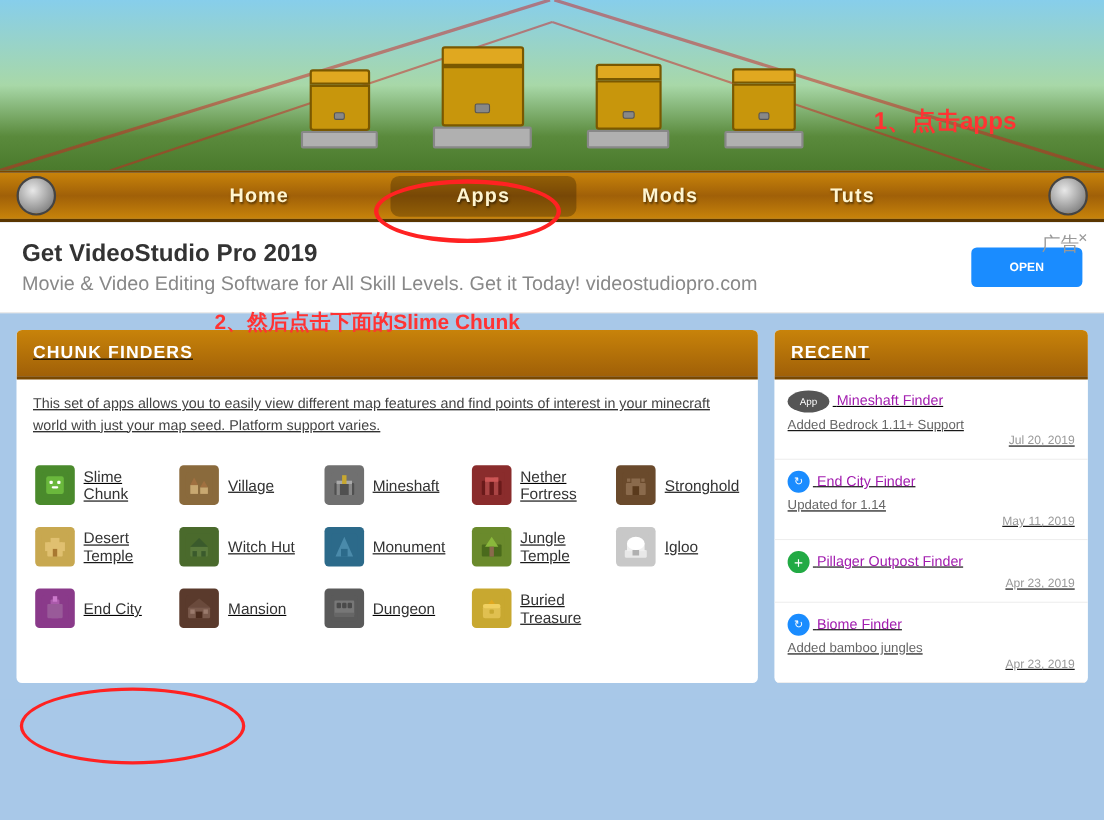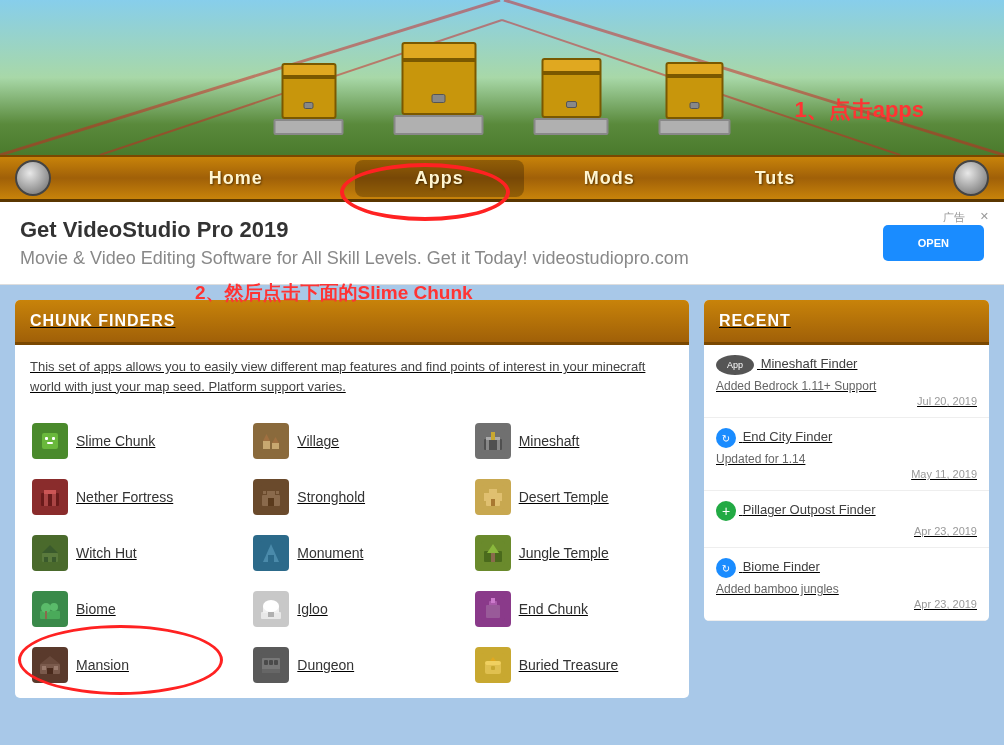--- a/index.html
+++ b/index.html
@@ -114,21 +114,21 @@
     .panel-description {
       padding: 12px 15px;
       font-size: 13px;
       color: #444;
       line-height: 1.5;
     }
 
     
     .finder-grid {
       display: grid;
-      grid-template-columns: repeat(3, 1fr);
+      grid-template-columns: repeat(5, 1fr);
       gap: 0;
       padding: 5px;
     }
     .finder-item {
       display: flex;
       align-items: center;
       gap: 8px;
       padding: 10px 12px;
       cursor: pointer;
       border-radius: 3px;
@@ -178,21 +178,21 @@
     .recent-item {
       padding: 10px 12px;
       border-bottom: 1px solid #eee;
     }
     .recent-item-header {
       font-size: 13px;
       color: #555;
       margin-bottom: 4px;
     }
     .recent-link {
-      color: #404040;
+      color: #a21caf;
       text-decoration: none;
       cursor: pointer;
     }
     .recent-meta {
       font-size: 12px;
       color: #666;
     }
     .recent-date {
       font-size: 11px;
       color: #999;
@@ -263,21 +263,21 @@
     <div class="nav-item active" style="background:rgba(0,0,0,0.25);border-radius:8px;">Apps</div>
     <div class="nav-item">Mods</div>
     <div class="nav-item">Tuts</div>
   </div>
   <div style="position:absolute;right:15px;width:36px;height:36px;border-radius:50%;background:radial-gradient(circle at 40% 35%,#e8e8e8,#666);border:2px solid #444;"></div>
 </div>
 
 <div style="position:absolute;top:163px;left:340px;width:170px;height:58px;border:4px solid #ff2222;border-radius:50%;pointer-events:none;z-index:10;"></div>
 
 <div class="ad-banner">
-  <div style="position:absolute;top:8px;right:39px;font-size:11px;color:#999;">广告</div>
+  <div style="position:absolute;top:8px;right:23px;font-size:17px;color:#999;">广告</div>
   <div style="position:absolute;top:8px;right:15px;font-size:11px;color:#999;cursor:pointer;">✕</div>
   <div class="ad-content">
     <h2>Get VideoStudio Pro 2019</h2>
     <p>Movie &amp; Video Editing Software for All Skill Levels. Get it Today! videostudiopro.com</p>
   </div>
   <button class="ad-open-btn">OPEN</button>
 </div>
 
 <div class="main-content" style="position:relative;text-decoration:underline;">
 
@@ -396,53 +396,41 @@
               <rect width="24" height="24" fill="#6a8a2c" rx="3"></rect>
               <rect x="3" y="10" width="18" height="11" fill="#4a6a1c" rx="1"></rect>
               <polygon points="12,3 18,12 6,12" fill="#8ab83c"></polygon>
               <rect x="10" y="12" width="4" height="9" fill="#8a6a4c"></rect>
             </svg>
         </div>
         <span class="finder-label">Jungle Temple</span>
       </div>
 
       <div class="finder-item">
-        <div class="finder-icon icon-biome">
-          <svg width="24" height="24" viewBox="0 0 24 24">
-              <rect width="24" height="24" fill="#3a8a4a" rx="3"></rect>
-              <rect x="2" y="14" width="20" height="8" fill="#4aaa5a" rx="1"></rect>
-              <circle cx="8" cy="11" r="5" fill="#5abb6a"></circle>
-              <circle cx="16" cy="10" r="4" fill="#5abb6a"></circle>
-              <rect x="7" y="14" width="2" height="8" fill="#8a6a4c"></rect>
-            </svg>
-        </div>
-        <span class="finder-label">Biome</span>
-      </div>
-      <div class="finder-item">
         <div class="finder-icon icon-igloo">
           <svg width="24" height="24" viewBox="0 0 24 24">
               <rect width="24" height="24" fill="#c8c8c8" rx="3"></rect>
               <rect x="2" y="15" width="20" height="7" fill="#e8e8e8" rx="1"></rect>
               <rect x="4" y="9" width="16" height="7" fill="#f0f0f0" rx="8 8 0 0"></rect>
               <ellipse cx="12" cy="9" rx="8" ry="6" fill="#ffffff"></ellipse>
               <rect x="9" y="15" width="6" height="5" fill="#b0b0b0" rx="0 0 2 2"></rect>
             </svg>
         </div>
         <span class="finder-label">Igloo</span>
       </div>
       <div class="finder-item">
         <div class="finder-icon icon-endcity">
           <svg width="24" height="24" viewBox="0 0 24 24">
               <rect width="24" height="24" fill="#8a3a8a" rx="3"></rect>
               <rect x="8" y="4" width="8" height="17" fill="#aa5aaa" rx="1"></rect>
               <rect x="5" y="8" width="14" height="13" fill="#995a99" rx="1"></rect>
               <rect x="10" y="1" width="4" height="5" fill="#cc7acc"></rect>
             </svg>
         </div>
-        <span class="finder-label">End Chunk</span>
+        <span class="finder-label">End City</span>
       </div>
 
       <div class="finder-item">
         <div class="finder-icon icon-mansion">
           <svg width="24" height="24" viewBox="0 0 24 24">
               <rect width="24" height="24" fill="#5a3a2c" rx="3"></rect>
               <rect x="2" y="11" width="20" height="10" fill="#7a5a4c" rx="1"></rect>
               <polygon points="2,11 12,3 22,11" fill="#6a4a3c"></polygon>
               <rect x="9" y="15" width="6" height="6" fill="#4a2a1c"></rect>
               <rect x="4" y="13" width="4" height="4" fill="#9a7a6c"></rect>

